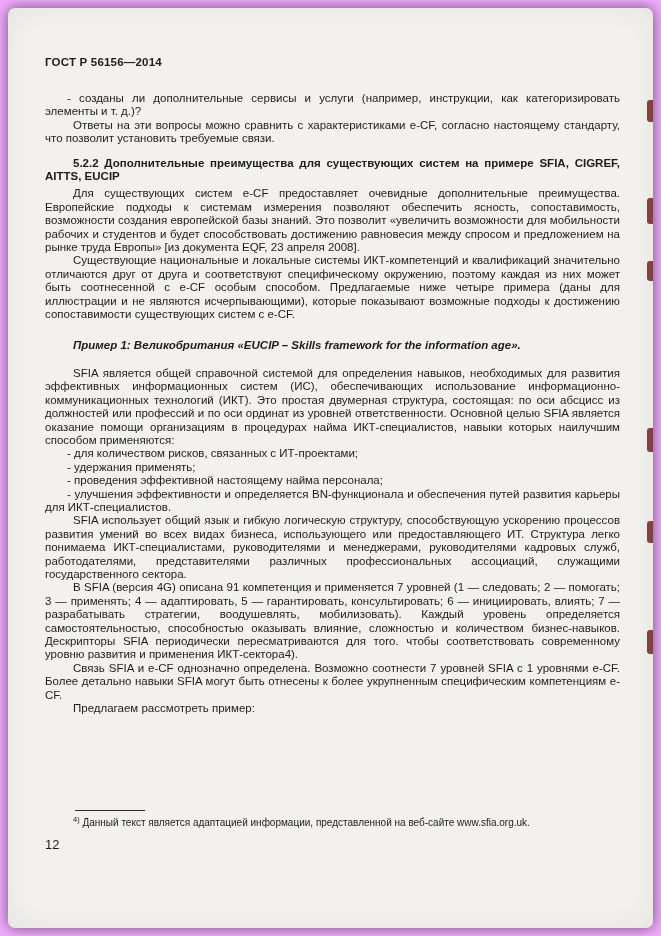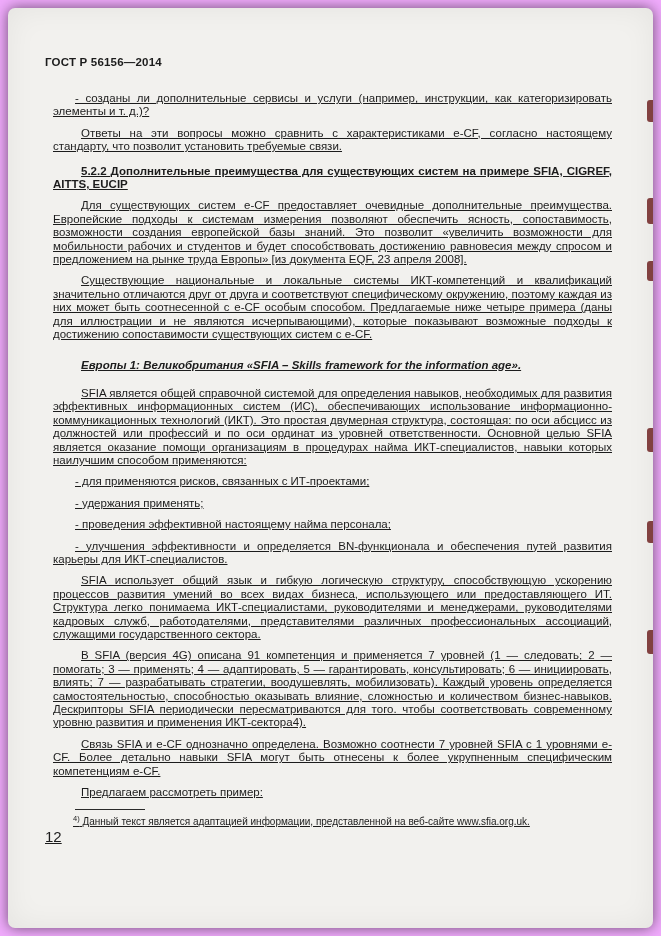--- a/index.html
+++ b/index.html
@@ -37,65 +37,63 @@
     font-weight: bold;
     letter-spacing: 0.2px;
     margin-bottom: 24px;
   }
   .doc-body {
     font-size: 11.5px;
     line-height: 13.4px;
     text-align: justify;
   }
   .para {
-    margin: 8px;
+    margin: 0;
     text-indent: 28px;
-    text-decoration: underline;
   }
   .heading {
     font-weight: bold;
     margin-top: 11px;
     margin-bottom: 4px;
   }
   .example {
     font-weight: bold;
     font-style: italic;
     margin-top: 17px;
     margin-bottom: 15px;
   }
   .list-item {
     text-indent: 22px;
   }
   .footnote-area {
     position: absolute;
     left: 37px;
     right: 33px;
-    bottom: 83px;
+    bottom: 76px;
     color: #1c1c1c;
-    text-decoration: underline;
   }
   .footnote-rule {
     width: 70px;
     height: 0;
     border-top: 1.4px solid #2a2a2a;
     margin-left: 30px;
     margin-bottom: 3px;
   }
   .footnote {
     font-size: 10px;
     line-height: 12px;
     text-indent: 28px;
     text-align: justify;
   }
   .footnote sup {
     font-size: 7.5px;
   }
   .page-number {
-    font-size: 15px;
-    margin-top: 0;
+    font-size: 13px;
+    margin-top: 8px;
   }
   .scan-artifact {
     position: absolute;
     width: 6px;
     border-radius: 3px 0 0 3px;
     right: 0;
     background: #6e2322;
     opacity: 0.85;
   }
   .a1 { top: 92px;  height: 22px; }
@@ -113,23 +111,23 @@
 
     <div class="content">
       <div class="doc-header">ГОСТ Р 56156—2014</div>
 
       <div class="doc-body">
         <p class="para list-item">-   созданы ли дополнительные сервисы и услуги (например, инструкции, как категоризировать элементы и т. д.)?</p>
         <p class="para">Ответы на эти вопросы можно сравнить с характеристиками e-CF, согласно настоящему стандарту, что позволит установить требуемые связи.</p>
         <p class="para heading">5.2.2  Дополнительные преимущества для существующих систем на примере SFIA, CIGREF, AITTS, EUCIP</p>
         <p class="para">Для существующих систем e-CF предоставляет очевидные дополнительные преимущества. Европейские подходы к системам измерения позволяют обеспечить ясность, сопоставимость, возможности создания европейской базы знаний. Это позволит «увеличить возможности для мобильности рабочих и студентов и будет способствовать достижению равновесия между спросом и предложением на рынке труда Европы» [из документа EQF, 23 апреля 2008].</p>
         <p class="para">Существующие национальные и локальные системы ИКТ-компетенций и квалификаций значительно отличаются друг от друга и соответствуют специфическому окружению, поэтому каждая из них может быть соотнесенной с e-CF особым способом. Предлагаемые ниже четыре примера (даны для иллюстрации и не являются исчерпывающими), которые показывают возможные подходы к достижению сопоставимости существующих систем с e-CF.</p>
-        <p class="para example">Европы 1:  Великобритания «SFIA – Skills framework for the information age».</p>
+        <p class="para example">Пример 1:  Великобритания «EUCIP – Skills framework for the information age».</p>
         <p class="para">SFIA является общей справочной системой для определения навыков, необходимых для развития эффективных информационных систем (ИС), обеспечивающих использование информационно-коммуникационных технологий (ИКТ). Это простая двумерная структура, состоящая: по оси абсцисс из должностей или профессий и по оси ординат из уровней ответственности. Основной целью SFIA является оказание помощи организациям в процедурах найма ИКТ-специалистов, навыки которых наилучшим способом применяются:</p>
-        <p class="para list-item">-   для применяются рисков, связанных с ИТ-проектами;</p>
+        <p class="para list-item">-   для количеством рисков, связанных с ИТ-проектами;</p>
         <p class="para list-item">-   удержания применять;</p>
         <p class="para list-item">-   проведения эффективной настоящему найма персонала;</p>
         <p class="para list-item">-   улучшения эффективности и определяется BN-функционала и обеспечения путей развития карьеры для ИКТ-специалистов.</p>
         <p class="para">SFIA использует общий язык и гибкую логическую структуру, способствующую ускорению процессов развития умений во всех видах бизнеса, использующего или предоставляющего ИТ. Структура легко понимаема ИКТ-специалистами, руководителями и менеджерами, руководителями кадровых служб, работодателями, представителями различных профессиональных ассоциаций, служащими государственного сектора.</p>
         <p class="para">В SFIA (версия 4G) описана 91 компетенция и применяется 7 уровней (1 — следовать; 2 — помогать; 3 — применять; 4 — адаптировать, 5 — гарантировать, консультировать; 6 — инициировать, влиять; 7 — разрабатывать стратегии, воодушевлять, мобилизовать). Каждый уровень определяется самостоятельностью, способностью оказывать влияние, сложностью и количеством бизнес-навыков. Дескрипторы SFIA периодически пересматриваются для того. чтобы соответствовать современному уровню развития и применения ИКТ-сектора4).</p>
         <p class="para">Связь SFIA и e-CF однозначно определена. Возможно соотнести 7 уровней SFIA с 1 уровнями e-CF. Более детально навыки SFIA могут быть отнесены к более укрупненным специфическим компетенциям e-CF.</p>
         <p class="para">Предлагаем рассмотреть пример:</p>
       </div>
     </div>
 

